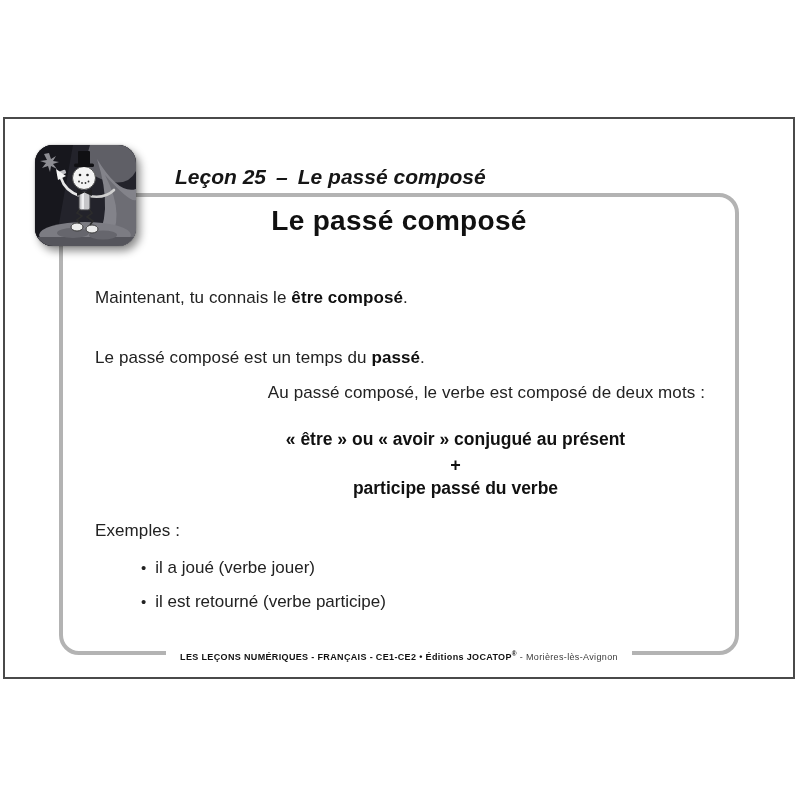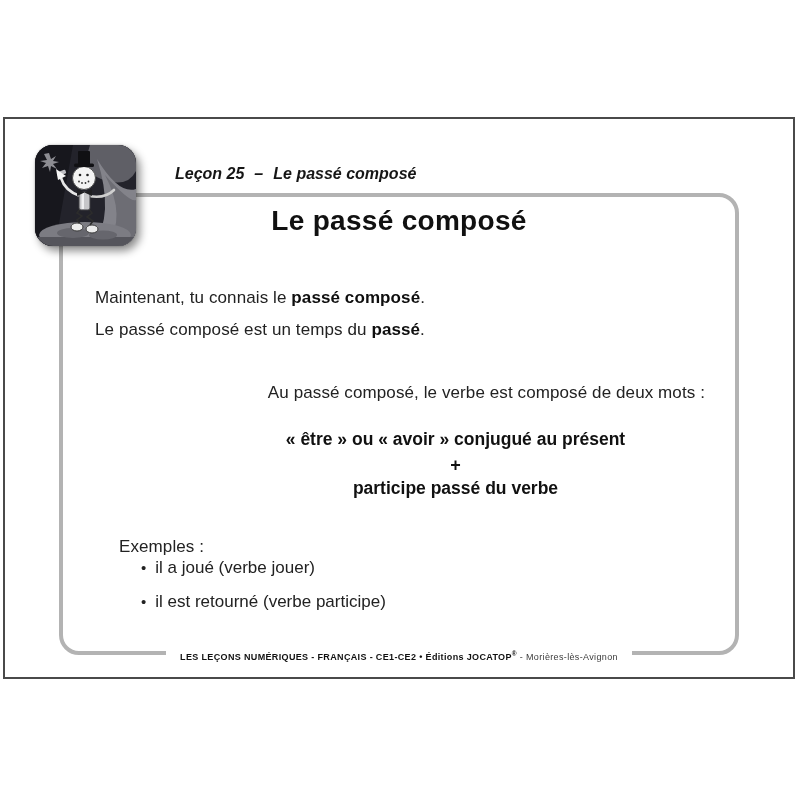--- a/index.html
+++ b/index.html
@@ -19,44 +19,44 @@
   }
   .illustration-frame{
     position:absolute;left:35px;top:145px;width:101px;height:101px;
     border-radius:18px;overflow:hidden;z-index:3;
     box-shadow:4px 5px 8px rgba(0,0,0,0.45), 0 0 2px rgba(0,0,0,0.35);
     background:#26262e;
   }
   .illustration-frame svg{display:block;}
   .lesson-header{
     position:absolute;left:175px;top:165px;z-index:2;
-    font-size:16px;font-weight:bold;font-style:italic;color:#161616;
+    font-size:21px;font-weight:bold;font-style:italic;color:#161616;
     white-space:nowrap;
   }
   .lesson-header .sep{margin:0 10px;}
   .card-title{
     position:absolute;left:59px;top:205px;width:680px;z-index:2;
     text-align:center;font-size:28px;font-weight:bold;color:#111;
     letter-spacing:0.3px;
   }
   .para{
     position:absolute;left:95px;width:610px;z-index:2;
     font-size:17px;color:#222;letter-spacing:0.1px;
   }
   .p1{top:288px;}
-  .p2{top:320px;}
+  .p2{top:348px;}
   .p3{top:383px;text-align:right;}
   .formula{
     position:absolute;left:59px;width:793px;z-index:2;text-align:center;
     font-size:17.5px;font-weight:bold;color:#111;
   }
   .f1{top:429px;}
   .fplus{top:455px;font-size:18px;}
   .f2{top:478px;}
-  .examples-label{top:537px;margin-left:24px;}
+  .examples-label{top:521px;}
   .bullet-row{
     position:absolute;left:141px;width:500px;z-index:2;
     font-size:17px;color:#222;
   }
   .b1{top:558px;}
   .b2{top:592px;}
   .bullet-glyph{margin-right:9px;font-size:15px;}
   .footer-line{
     position:absolute;left:59px;top:646px;width:680px;z-index:4;
     text-align:center;white-space:nowrap;
@@ -113,21 +113,21 @@
   </svg>
 </div>
 
 <div class="lesson-header">
   <span>Leçon 25</span><span class="sep">–</span><span>Le passé composé</span>
 </div>
 
 <div class="card-title">Le passé composé</div>
 
 <div class="para p1">
-  <span>Maintenant, tu connais le </span><b>passé composé</b><span>.</span>
+  <span>Maintenant, tu connais le </span><b>être composé</b><span>.</span>
 </div>
 <div class="para p2">
   <span>Le passé composé est un temps du </span><b>passé</b><span>.</span>
 </div>
 <div class="para p3">Au passé composé, le verbe est composé de deux mots :</div>
 
 <div class="formula f1">« être » ou « avoir » conjugué au présent</div>
 <div class="formula fplus">+</div>
 <div class="formula f2">participe passé du verbe</div>
 

